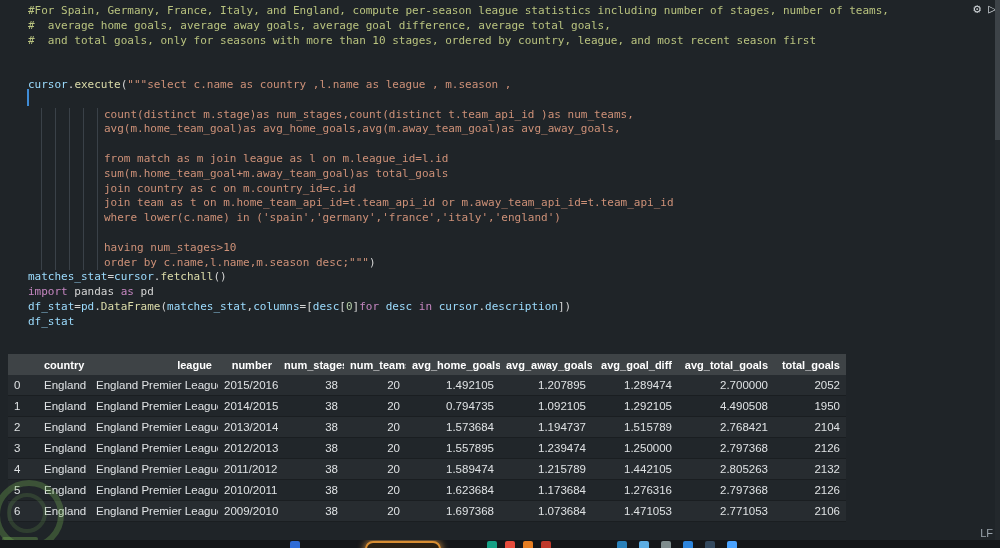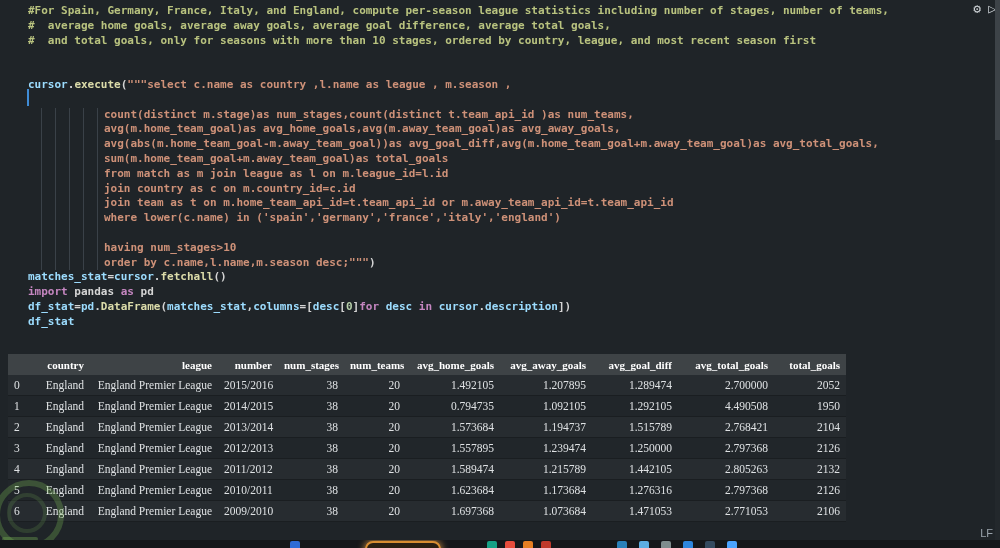--- a/index.html
+++ b/index.html
@@ -6,21 +6,21 @@
   body{
     width:1000px;height:548px;position:relative;overflow:hidden;
     background:#1f2428;
     font-family:"DejaVu Sans Mono", monospace;
   }
   
   .code-area{
     position:absolute;left:28px;top:4px;right:10px;
     font-size:11px;line-height:14.8px;color:#d4d4d4;
   }
-  .code-line{height:14.8px;white-space:pre;font-weight:bold;}
+  .code-line{height:14.8px;white-space:pre;}
   .indent-guides{
     display:inline-block;height:14.8px;vertical-align:top;
     background:repeating-linear-gradient(to right, transparent 0, transparent 13px, #3a4148 13px, #3a4148 14px);
   }
   .tok-c{color:#b9c37f;}
   .tok-s{color:#ce9178;}
   .tok-p{color:#d4d4d4;}
   .tok-f{color:#dcdcaa;}
   .tok-k{color:#c586c0;}
   .tok-v{color:#9cdcfe;}
@@ -31,21 +31,21 @@
   
   .cell-toolbar{
     position:absolute;top:1px;right:4px;display:flex;gap:7px;align-items:center;
     color:#ced3d7;font-size:13px;line-height:15px;
   }
   .cell-toolbar .icon{cursor:pointer;display:inline-block;}
   
   .df{
     position:absolute;left:8px;top:354px;width:838px;
     border-collapse:collapse;table-layout:fixed;
-    font-family:Liberation Serif, serif;font-size:11.5px;color:#dfe2e4;
+    font-family:Liberation Sans, sans-serif;font-size:11.5px;color:#dfe2e4;
     white-space:nowrap;
   }
   .df th{
     background:#3e4346;color:#ffffff;font-weight:bold;font-size:11px;
     height:21px;padding:0 6px;text-align:right;overflow:hidden;
   }
   .df th:first-child{text-align:left;}
   .df td{
     height:20px;padding:0 6px;text-align:right;
     border-bottom:1px solid #1a1e21;overflow:hidden;
@@ -104,23 +104,23 @@
   <div id="code" class="code-area">
       <div class="code-line"><span class="tok-c">#For Spain, Germany, France, Italy, and England, compute per-season league statistics including number of stages, number of teams,</span></div>
       <div class="code-line"><span class="tok-c">#  average home goals, average away goals, average goal difference, average total goals,</span></div>
       <div class="code-line"><span class="tok-c">#  and total goals, only for seasons with more than 10 stages, ordered by country, league, and most recent season first</span></div>
       <div class="code-line"></div>
       <div class="code-line"></div>
       <div class="code-line"><span class="tok-v">cursor</span><span class="tok-p">.</span><span class="tok-f">execute</span><span class="tok-p">(</span><span class="tok-s">"""select c.name as country ,l.name as league , m.season ,</span></div>
       <div class="code-line"></div>
       <div class="code-line"><span class="indent-guides" style="width: 76px;"></span><span class="tok-s">count(distinct m.stage)as num_stages,count(distinct t.team_api_id )as num_teams,</span></div>
       <div class="code-line"><span class="indent-guides" style="width: 76px;"></span><span class="tok-s">avg(m.home_team_goal)as avg_home_goals,avg(m.away_team_goal)as avg_away_goals,</span></div>
-      <div class="code-line"><span class="indent-guides" style="width: 76px;"></span><span class="tok-s">avg(abs(m.home_team_goal-m.away_team_goal))as avg_goal_diff,avg(m.home_team_goal+m.away_team_goal)as avg_total_goals,</span></div>
+      <div class="code-line"><span class="indent-guides" style="width: 76px;"></span></div>
+      <div class="code-line"><span class="indent-guides" style="width: 76px;"></span><span class="tok-s">from match as m join league as l on m.league_id=l.id</span></div>
       <div class="code-line"><span class="indent-guides" style="width: 76px;"></span><span class="tok-s">sum(m.home_team_goal+m.away_team_goal)as total_goals</span></div>
-      <div class="code-line"><span class="indent-guides" style="width: 76px;"></span><span class="tok-s">from match as m join league as l on m.league_id=l.id</span></div>
       <div class="code-line"><span class="indent-guides" style="width: 76px;"></span><span class="tok-s">join country as c on m.country_id=c.id</span></div>
       <div class="code-line"><span class="indent-guides" style="width: 76px;"></span><span class="tok-s">join team as t on m.home_team_api_id=t.team_api_id or m.away_team_api_id=t.team_api_id</span></div>
       <div class="code-line"><span class="indent-guides" style="width: 76px;"></span><span class="tok-s">where lower(c.name) in ('spain','germany','france','italy','england')</span></div>
       <div class="code-line"><span class="indent-guides" style="width: 76px;"></span></div>
       <div class="code-line"><span class="indent-guides" style="width: 76px;"></span><span class="tok-s">having num_stages&gt;10</span></div>
       <div class="code-line"><span class="indent-guides" style="width: 76px;"></span><span class="tok-s">order by c.name,l.name,m.season desc;"""</span><span class="tok-p">)</span></div>
       <div class="code-line"><span class="tok-v">matches_stat</span><span class="tok-p">=</span><span class="tok-v">cursor</span><span class="tok-p">.</span><span class="tok-f">fetchall</span><span class="tok-p">()</span></div>
       <div class="code-line"><span class="tok-k">import</span><span class="tok-p"> pandas </span><span class="tok-k">as</span><span class="tok-p"> pd</span></div>
       <div class="code-line"><span class="tok-v">df_stat</span><span class="tok-p">=</span><span class="tok-v">pd</span><span class="tok-p">.</span><span class="tok-f">DataFrame</span><span class="tok-p">(</span><span class="tok-v">matches_stat</span><span class="tok-p">,</span><span class="tok-v">columns</span><span class="tok-p">=[</span><span class="tok-v">desc</span><span class="tok-p">[</span><span class="tok-n">0</span><span class="tok-p">]</span><span class="tok-k">for</span><span class="tok-p"> </span><span class="tok-v">desc</span><span class="tok-p"> </span><span class="tok-k">in</span><span class="tok-p"> </span><span class="tok-v">cursor</span><span class="tok-p">.</span><span class="tok-v">description</span><span class="tok-p">])</span></div>
       <div class="code-line"><span class="tok-v">df_stat</span></div>

